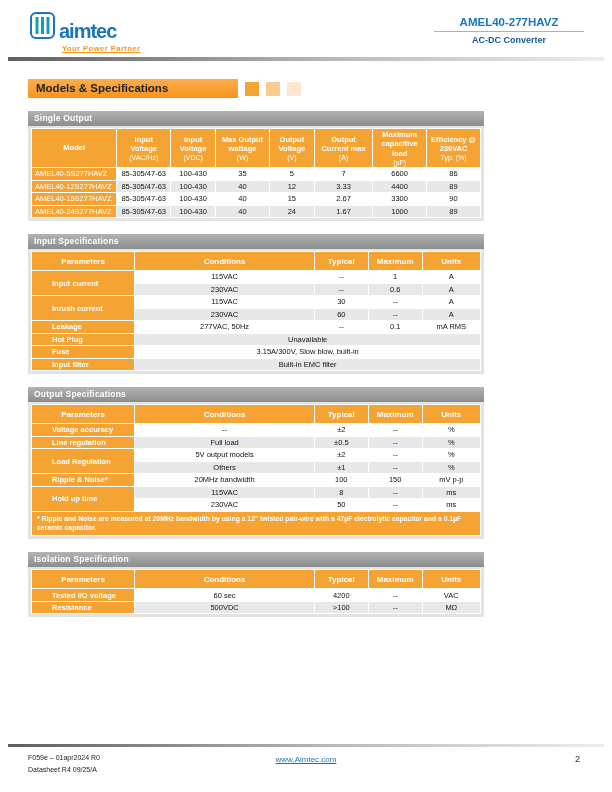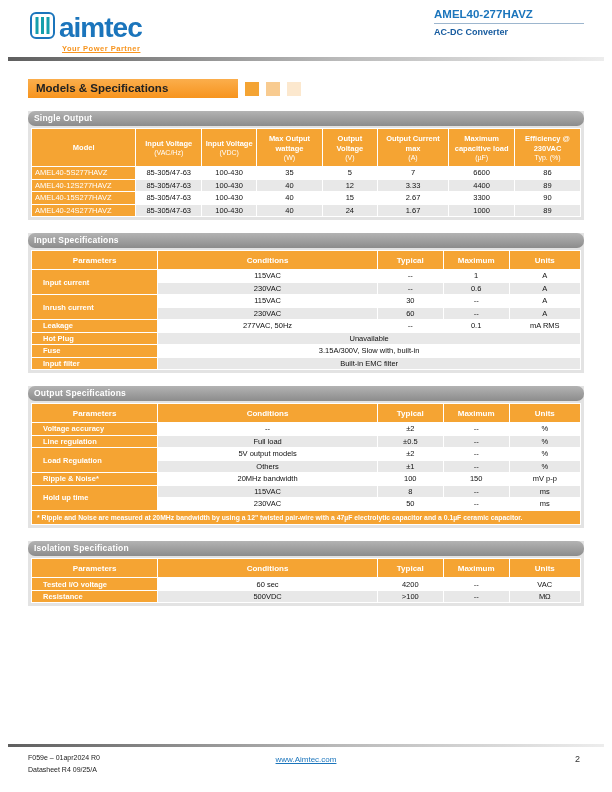--- a/index.html
+++ b/index.html
@@ -5,59 +5,59 @@
   * { margin:0; padding:0; box-sizing:border-box; }
   html, body { background:#fff; }
   body {
     width:612px; height:792px; position:relative; overflow:hidden;
     font-family:"Liberation Sans", sans-serif; color:#1a1a1a;
   }
 
   
   .logo { position:absolute; left:30px; top:12px; }
   .logo-row { display:flex; align-items:flex-end; gap:4px; }
-  .logo-text { font-size:28px; font-weight:bold; color:var(--brand_blue,#1B75BC); letter-spacing:-1px; line-height:0.85; }
+  .logo-text { font-size:20px; font-weight:bold; color:var(--brand_blue,#1B75BC); letter-spacing:-1px; line-height:0.85; }
   .tagline { color:var(--accent_orange_dark,#F7941E); font-size:7.5px; font-weight:bold; letter-spacing:0.5px; margin:4px 0 0 32px;text-decoration:underline; }
-  .part { position:absolute; right:28px; top:8px; text-align:left; }
+  .part { position:absolute; right:28px; top:16px; text-align:center; }
   .part-number { color:var(--brand_blue,#1B75BC); font-weight:bold; font-size:11.5px; }
   .part-divider { width:150px; height:1px; background:#9DB6CE; margin:3px 0 3px auto; }
   .product-type { color:#155A9E; font-size:9px; font-weight:bold; }
   .header-rule { position:absolute; top:57px; left:8px; right:8px; height:4px;
     background:linear-gradient(90deg,#5f5f5f 0%, #b9b9b9 55%, #ededed 100%); }
 
   
-  .content { position:absolute; left:28px; top:79px; width:556px; }
+  .content { position:absolute; left:28px; top:79px; width:456px; }
 
   .title-row { display:flex; align-items:center; gap:7px; }
   .title-box { width:210px; height:19px; line-height:19px; padding-left:8px;
     font-size:11.5px; font-weight:bold; color:#222;
     background:linear-gradient(180deg,#FBAE4C,#F7941E); }
   .sq { width:14px; height:14px; }
   .sq1 { background:#F4A434; } .sq2 { background:#F8CB90; } .sq3 { background:#FCE8CE; }
 
   
   .sec { margin-top:13px; }
   .sec:first-of-type { margin-top:11px; }
   .sec-panel { background:var(--panel_gray,#E3E3E3); padding:0 0 3px; }
   .sec-bar { height:15px; line-height:15px; padding-left:6px;
     background:linear-gradient(180deg,#B3B3B3,#8C8C8C);
-    color:#fff; font-weight:bold; font-size:8.5px; letter-spacing:0.2px;border-radius:7px; }
+    color:#fff; font-weight:bold; font-size:8.5px; letter-spacing:0.2px; }
   .sec-panel table { width:calc(100% - 6px); margin:2px auto 0; }
 
   table { border-collapse:collapse; table-layout:fixed; background:#fff; }
   th, td { border:1px solid #fff; font-size:7.5px; padding:1px 3px;
     text-align:center; vertical-align:middle; }
 
   .so-h { background:var(--accent_orange,#F5A433); color:#fff; height:38px; }
   .h-label { font-weight:bold; font-size:7.5px; line-height:1.25; }
   .h-unit { font-weight:normal; font-size:7px; margin-top:1px; }
 
   .spec-h { background:var(--accent_orange,#F5A433); color:#fff; font-weight:bold; height:19px; font-size:8px;margin-left:10px; }
   .param { background:var(--accent_orange,#F5A433); color:#fff; font-weight:bold;
-    text-align:left; padding-left:11px; font-size:7.5px; }
+    text-align:left; padding-left:20px; font-size:7.5px; }
   .model-cell { background:var(--accent_orange,#F5A433); color:#fff; text-align:left; }
   td.val { height:12.5px; color:#111; background:#fff; }
   tr.alt td.val { background:var(--row_alt_gray,#E8E8E8); }
   .footnote { background:var(--accent_orange,#F5A433); color:#fff; font-weight:bold;
     text-align:left; font-size:6.8px; line-height:1.45; padding:2px 5px; }
 
   
   .footer-rule { position:absolute; top:744px; left:8px; right:8px; height:3px;
     background:linear-gradient(90deg,#5f5f5f 0%, #b9b9b9 55%, #ededed 100%); }
   .footer-left { position:absolute; left:28px; top:752px; font-size:7px; line-height:1.7; color:#222; }
@@ -246,21 +246,21 @@
               <td class="val">--</td>
               <td class="val">0.1</td>
               <td class="val">mA RMS</td>
             </tr>
             <tr class="alt">
               <th class="param">Hot Plug</th>
               <td class="val" colspan="4">Unavailable</td>
             </tr>
             <tr>
               <th class="param">Fuse</th>
-              <td class="val" colspan="4">3.15A/300V, Slow with, built-in</td>
+              <td class="val" colspan="4">3.15A/300V, Slow blow, built-in</td>
             </tr>
             <tr class="alt">
               <th class="param">Input filter</th>
               <td class="val" colspan="4">Built-in EMC filter</td>
             </tr>
           </tbody>
         </table>
     </div>
   </div>
 

